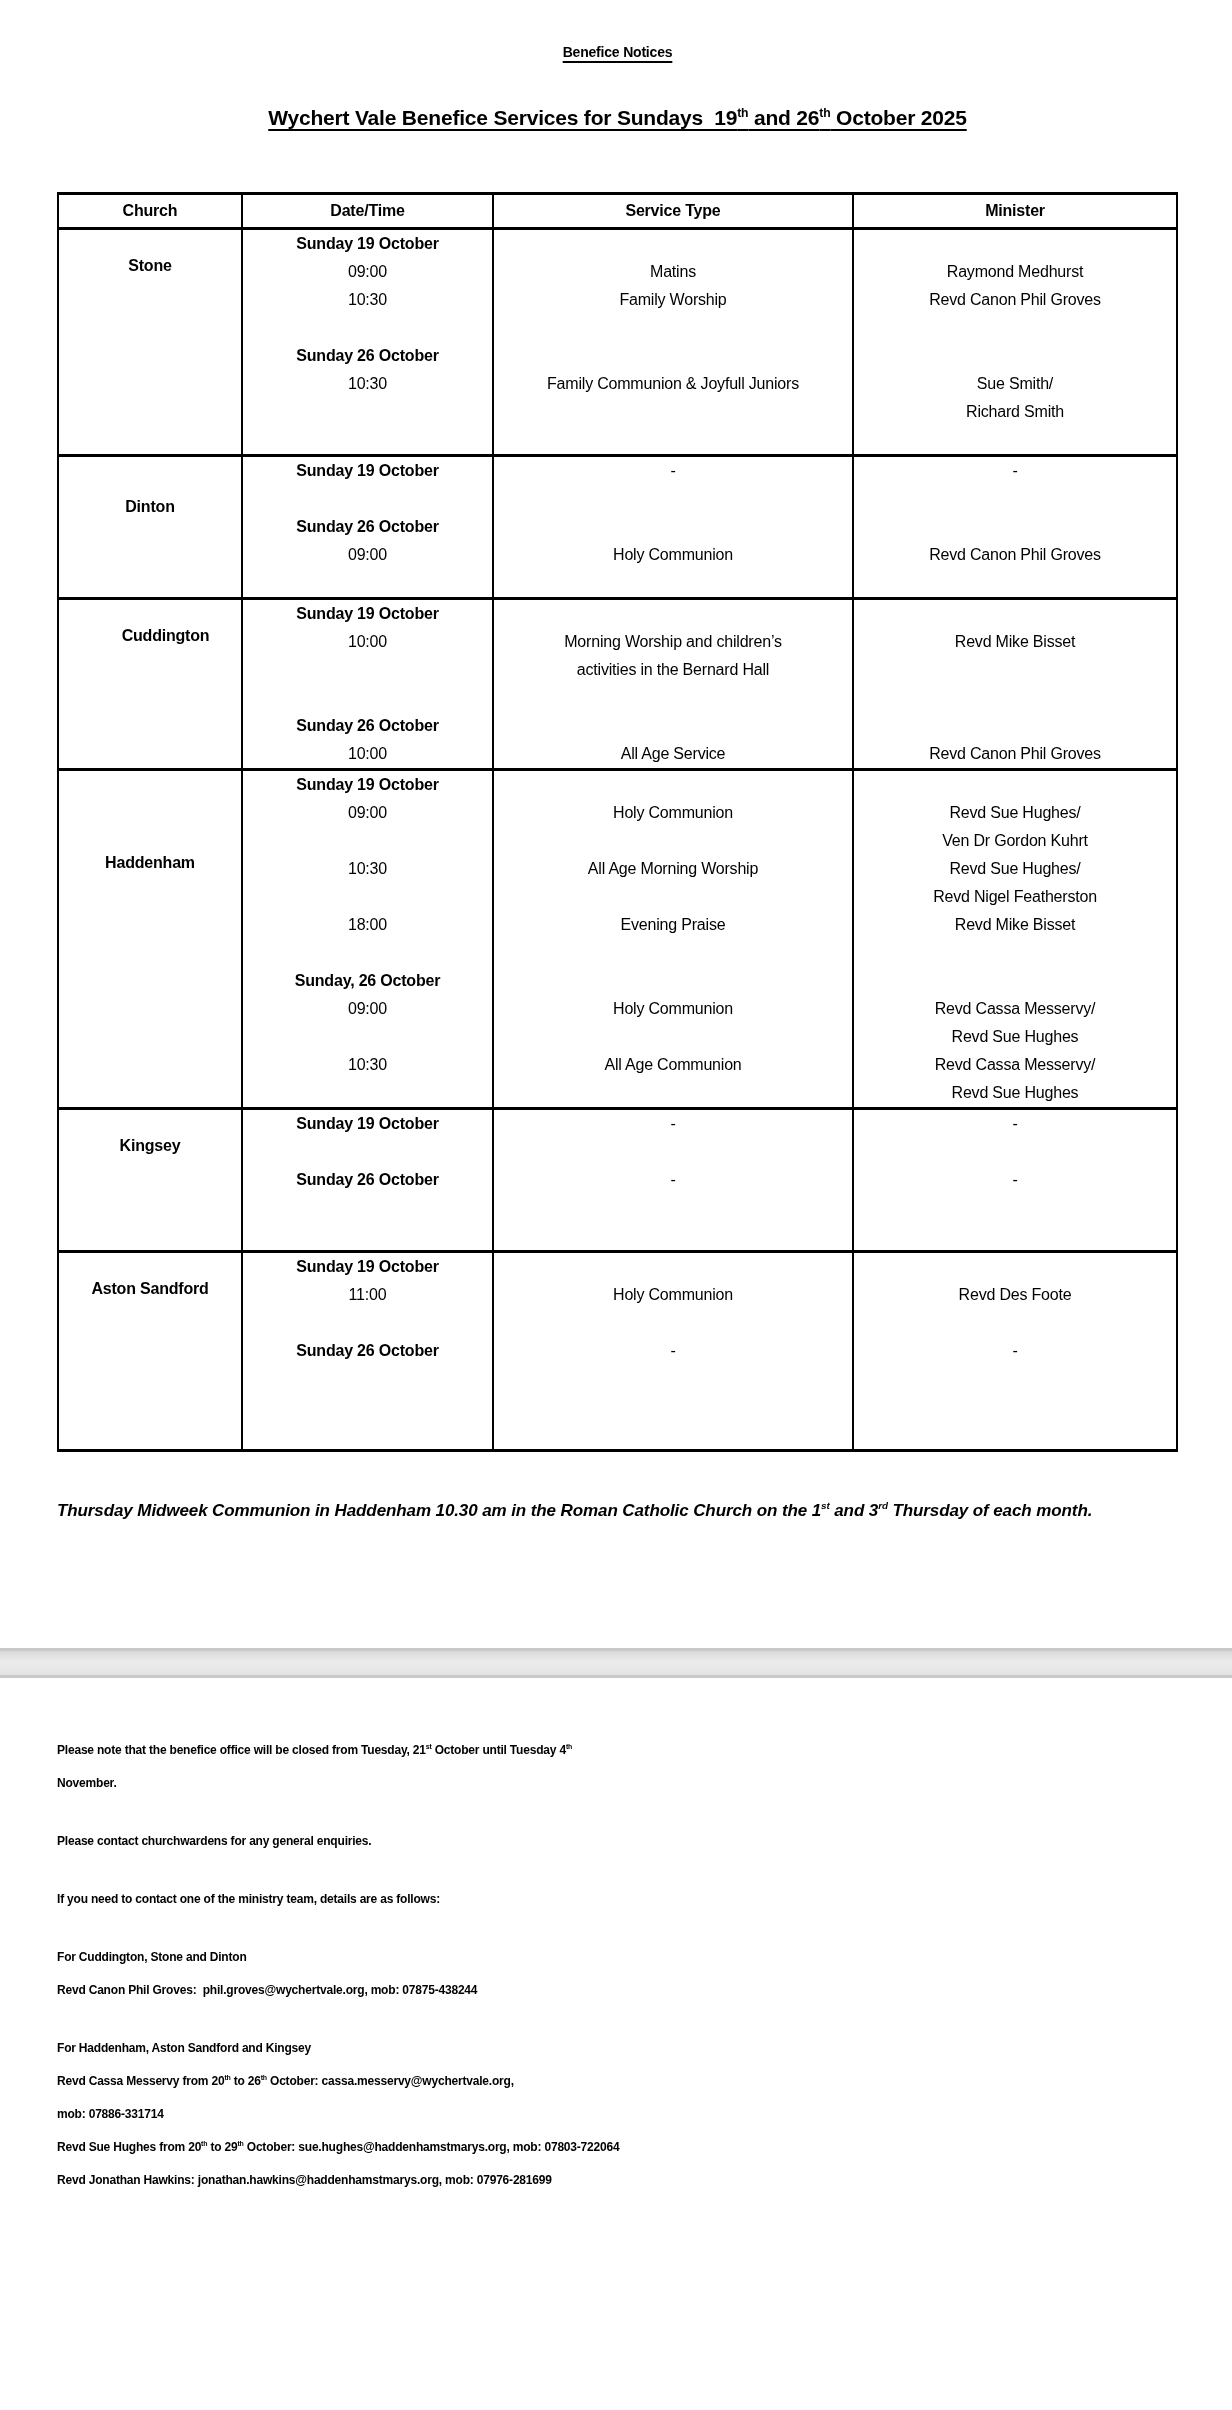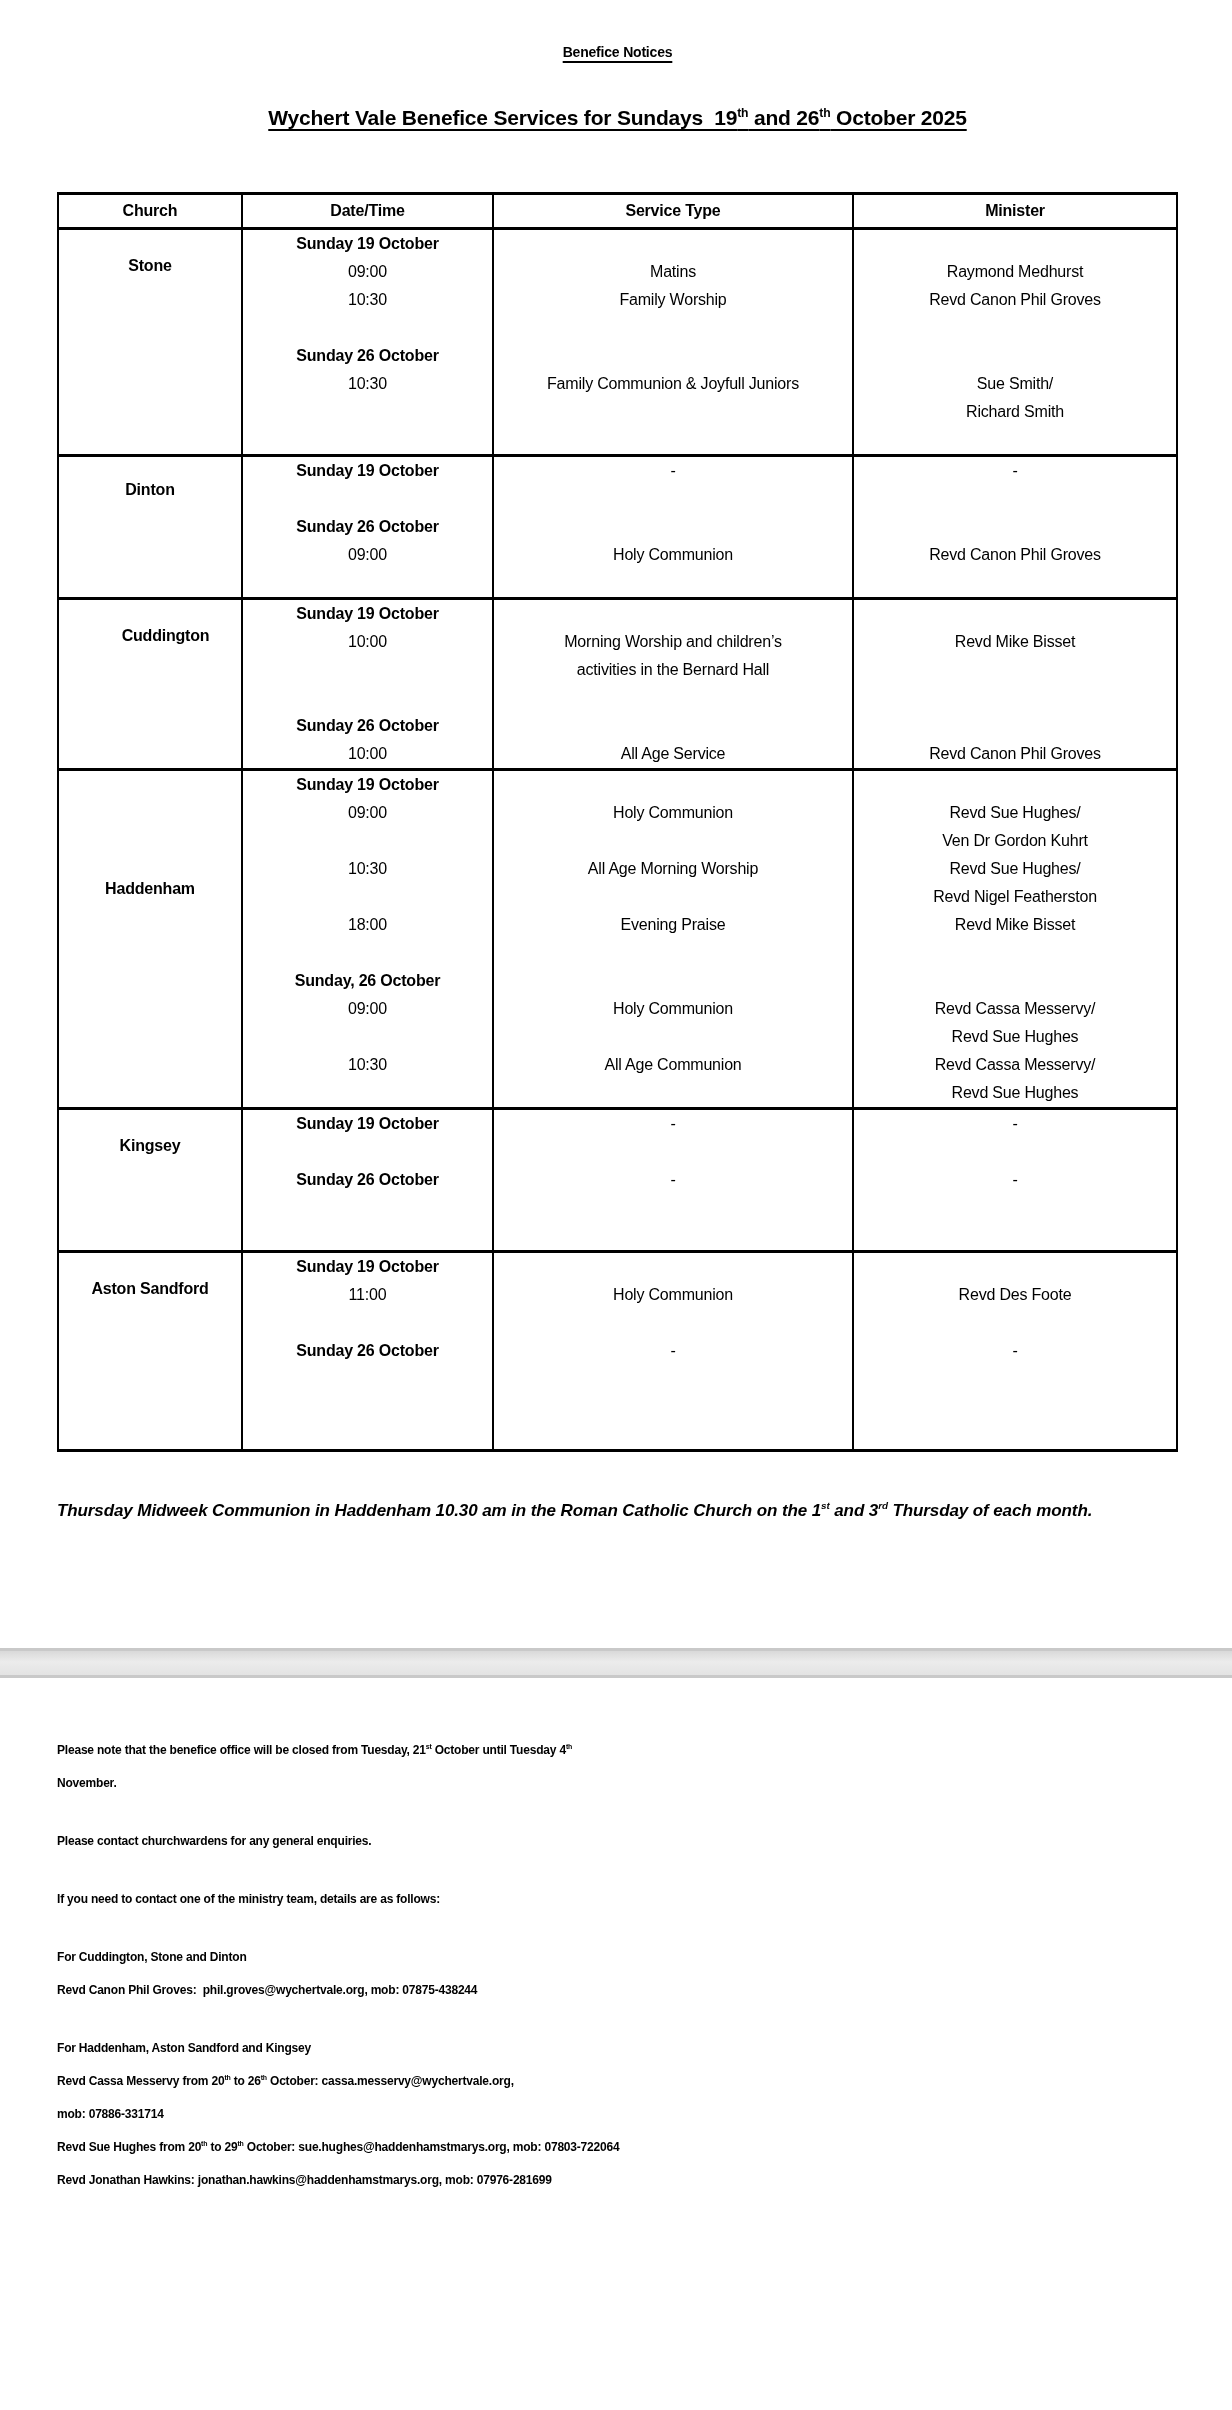--- a/index.html
+++ b/index.html
@@ -153,21 +153,21 @@
             <div class="line">Revd Canon Phil Groves</div>
             <div class="line"></div>
             <div class="line"></div>
             <div class="line">Sue Smith/</div>
             <div class="line">Richard Smith</div>
             <div class="line"></div>
           </td>
         </tr>
         <tr>
           <td>
-            <div class="church-name" style="padding-top: 19px;">Dinton</div>
+            <div class="church-name" style="padding-top: 36px;">Dinton</div>
           </td>
           <td class="stack-cell">
             <div class="line bold">Sunday 19 October</div>
             <div class="line"></div>
             <div class="line bold">Sunday 26 October</div>
             <div class="line">09:00</div>
             <div class="line"></div>
           </td>
           <td class="stack-cell">
             <div class="line">-</div>
@@ -208,21 +208,21 @@
             <div class="line"></div>
             <div class="line">Revd Mike Bisset</div>
             <div class="line"></div>
             <div class="line"></div>
             <div class="line"></div>
             <div class="line">Revd Canon Phil Groves</div>
           </td>
         </tr>
         <tr>
           <td>
-            <div class="church-name" style="padding-top: 104px;">Haddenham</div>
+            <div class="church-name" style="padding-top: 78px;">Haddenham</div>
           </td>
           <td class="stack-cell">
             <div class="line bold">Sunday 19 October</div>
             <div class="line">09:00</div>
             <div class="line"></div>
             <div class="line">10:30</div>
             <div class="line"></div>
             <div class="line">18:00</div>
             <div class="line"></div>
             <div class="line bold">Sunday, 26 October</div>

